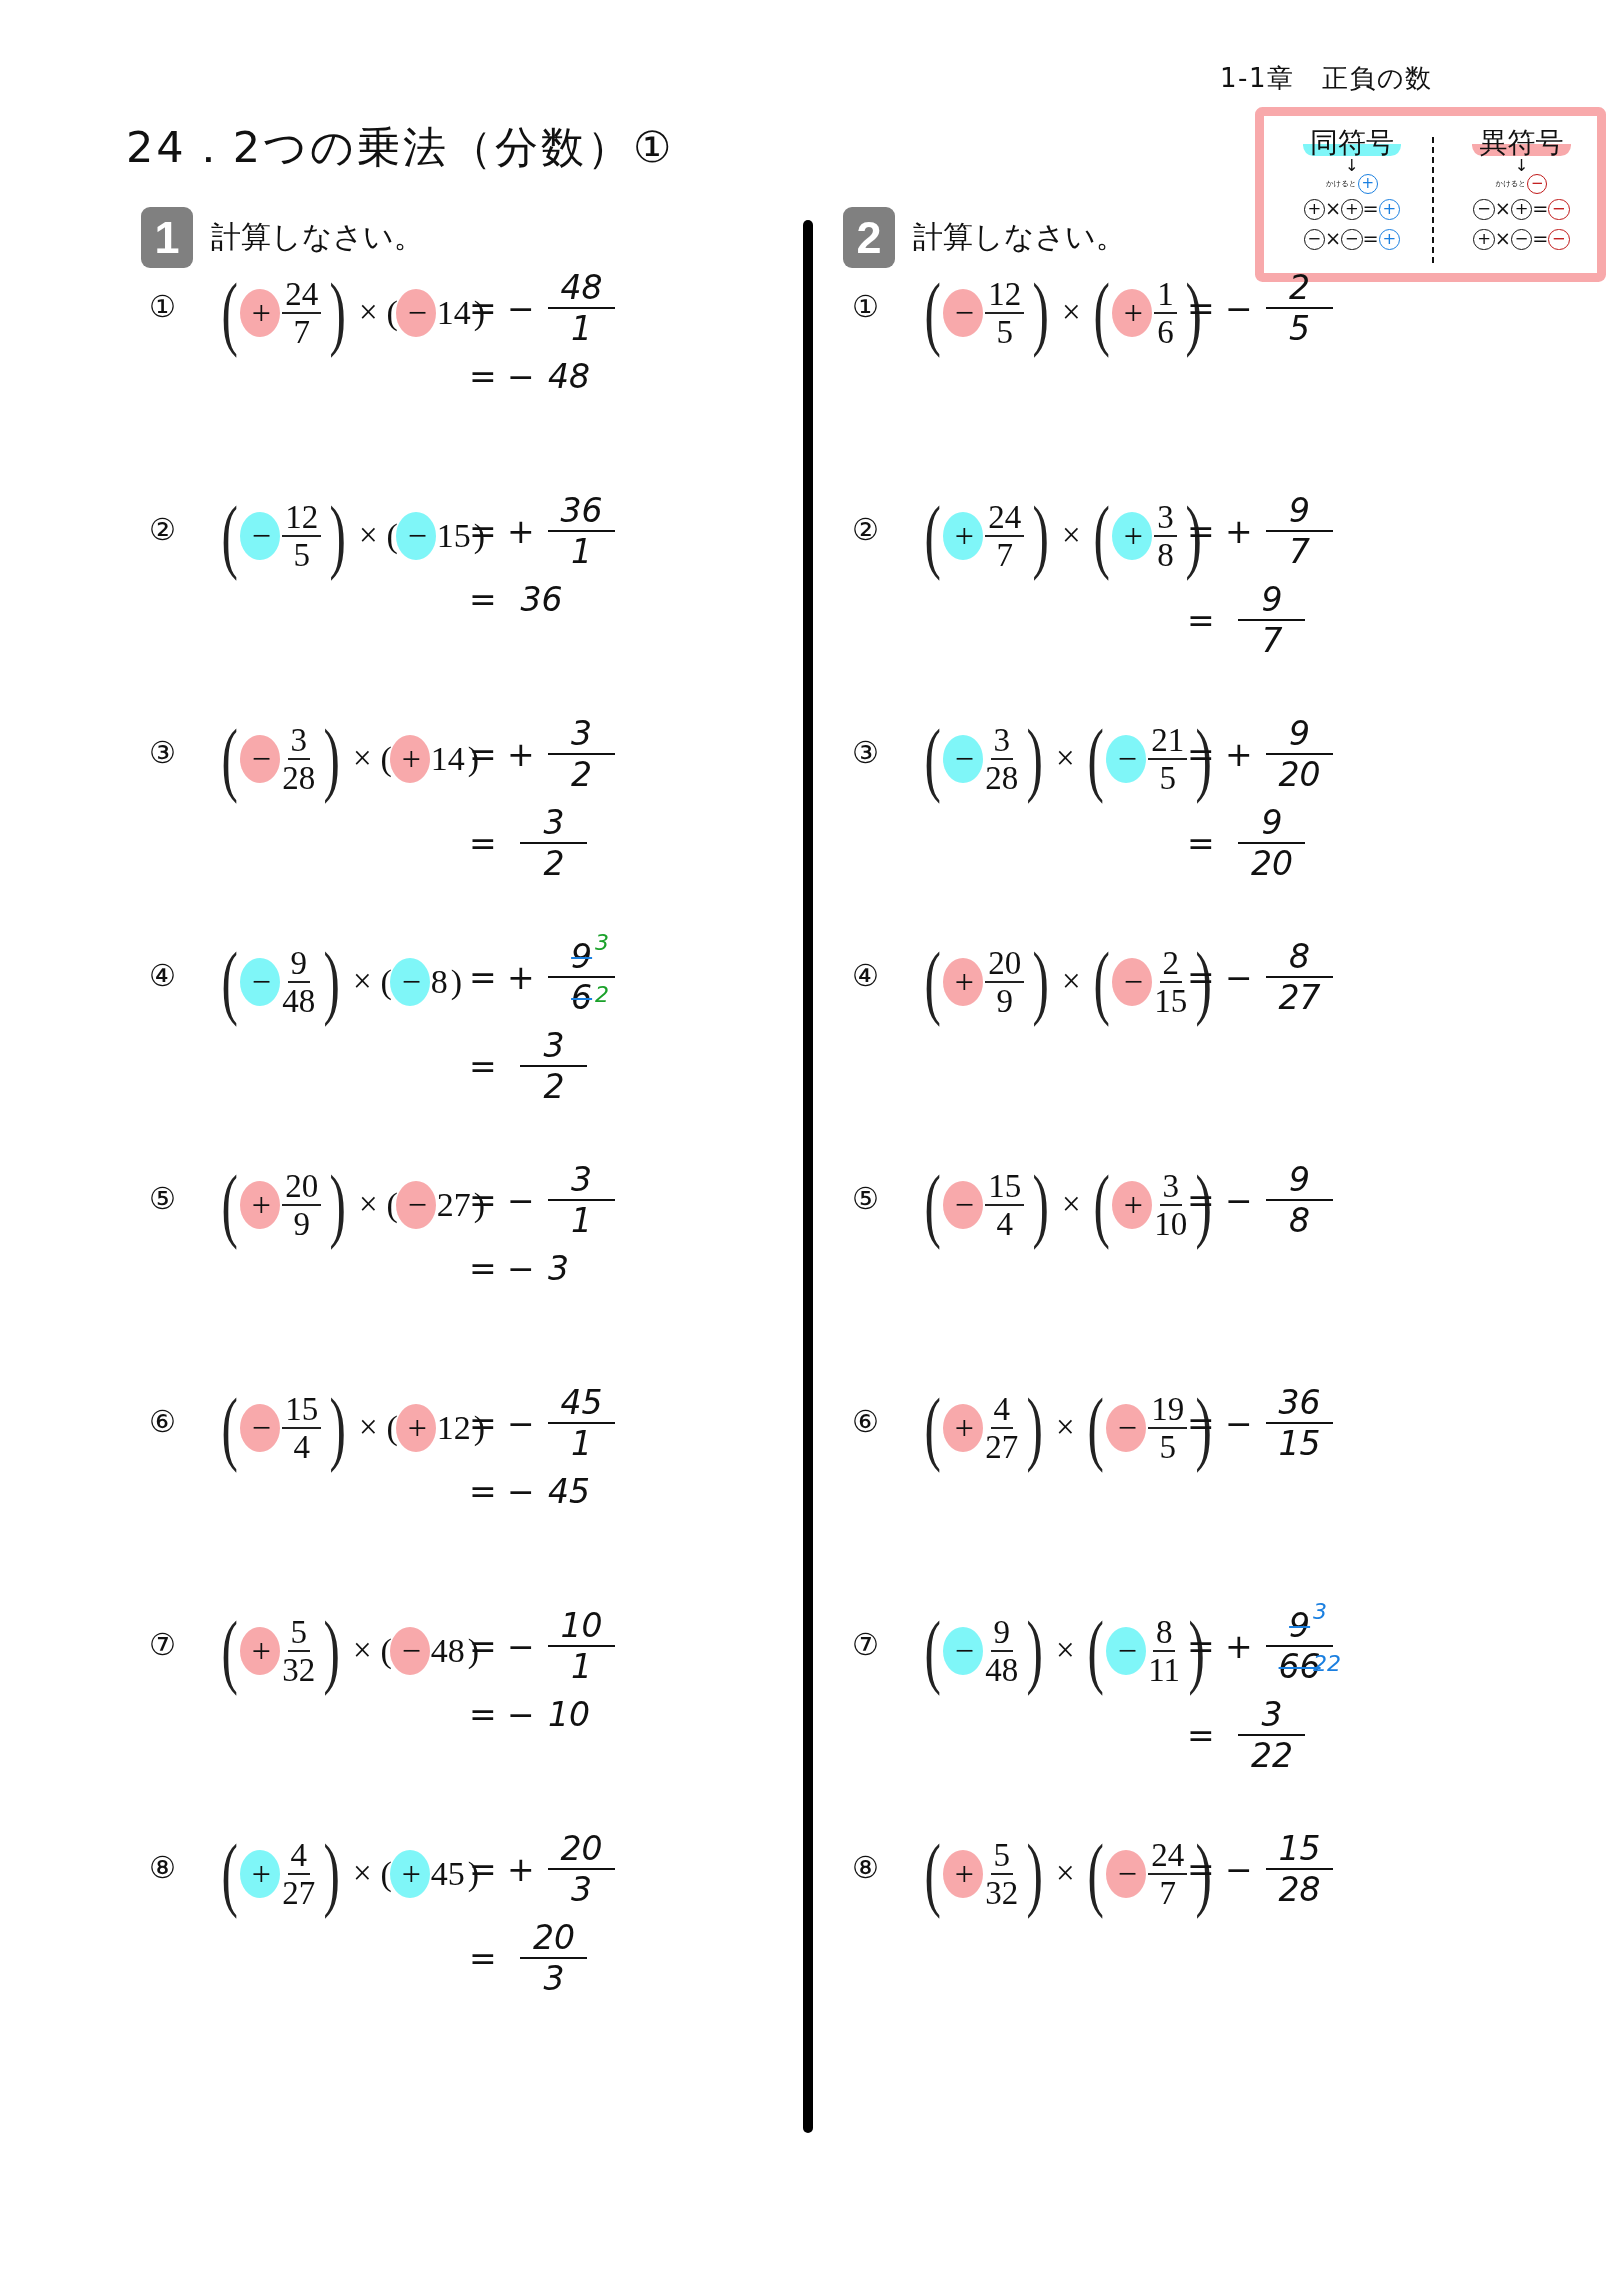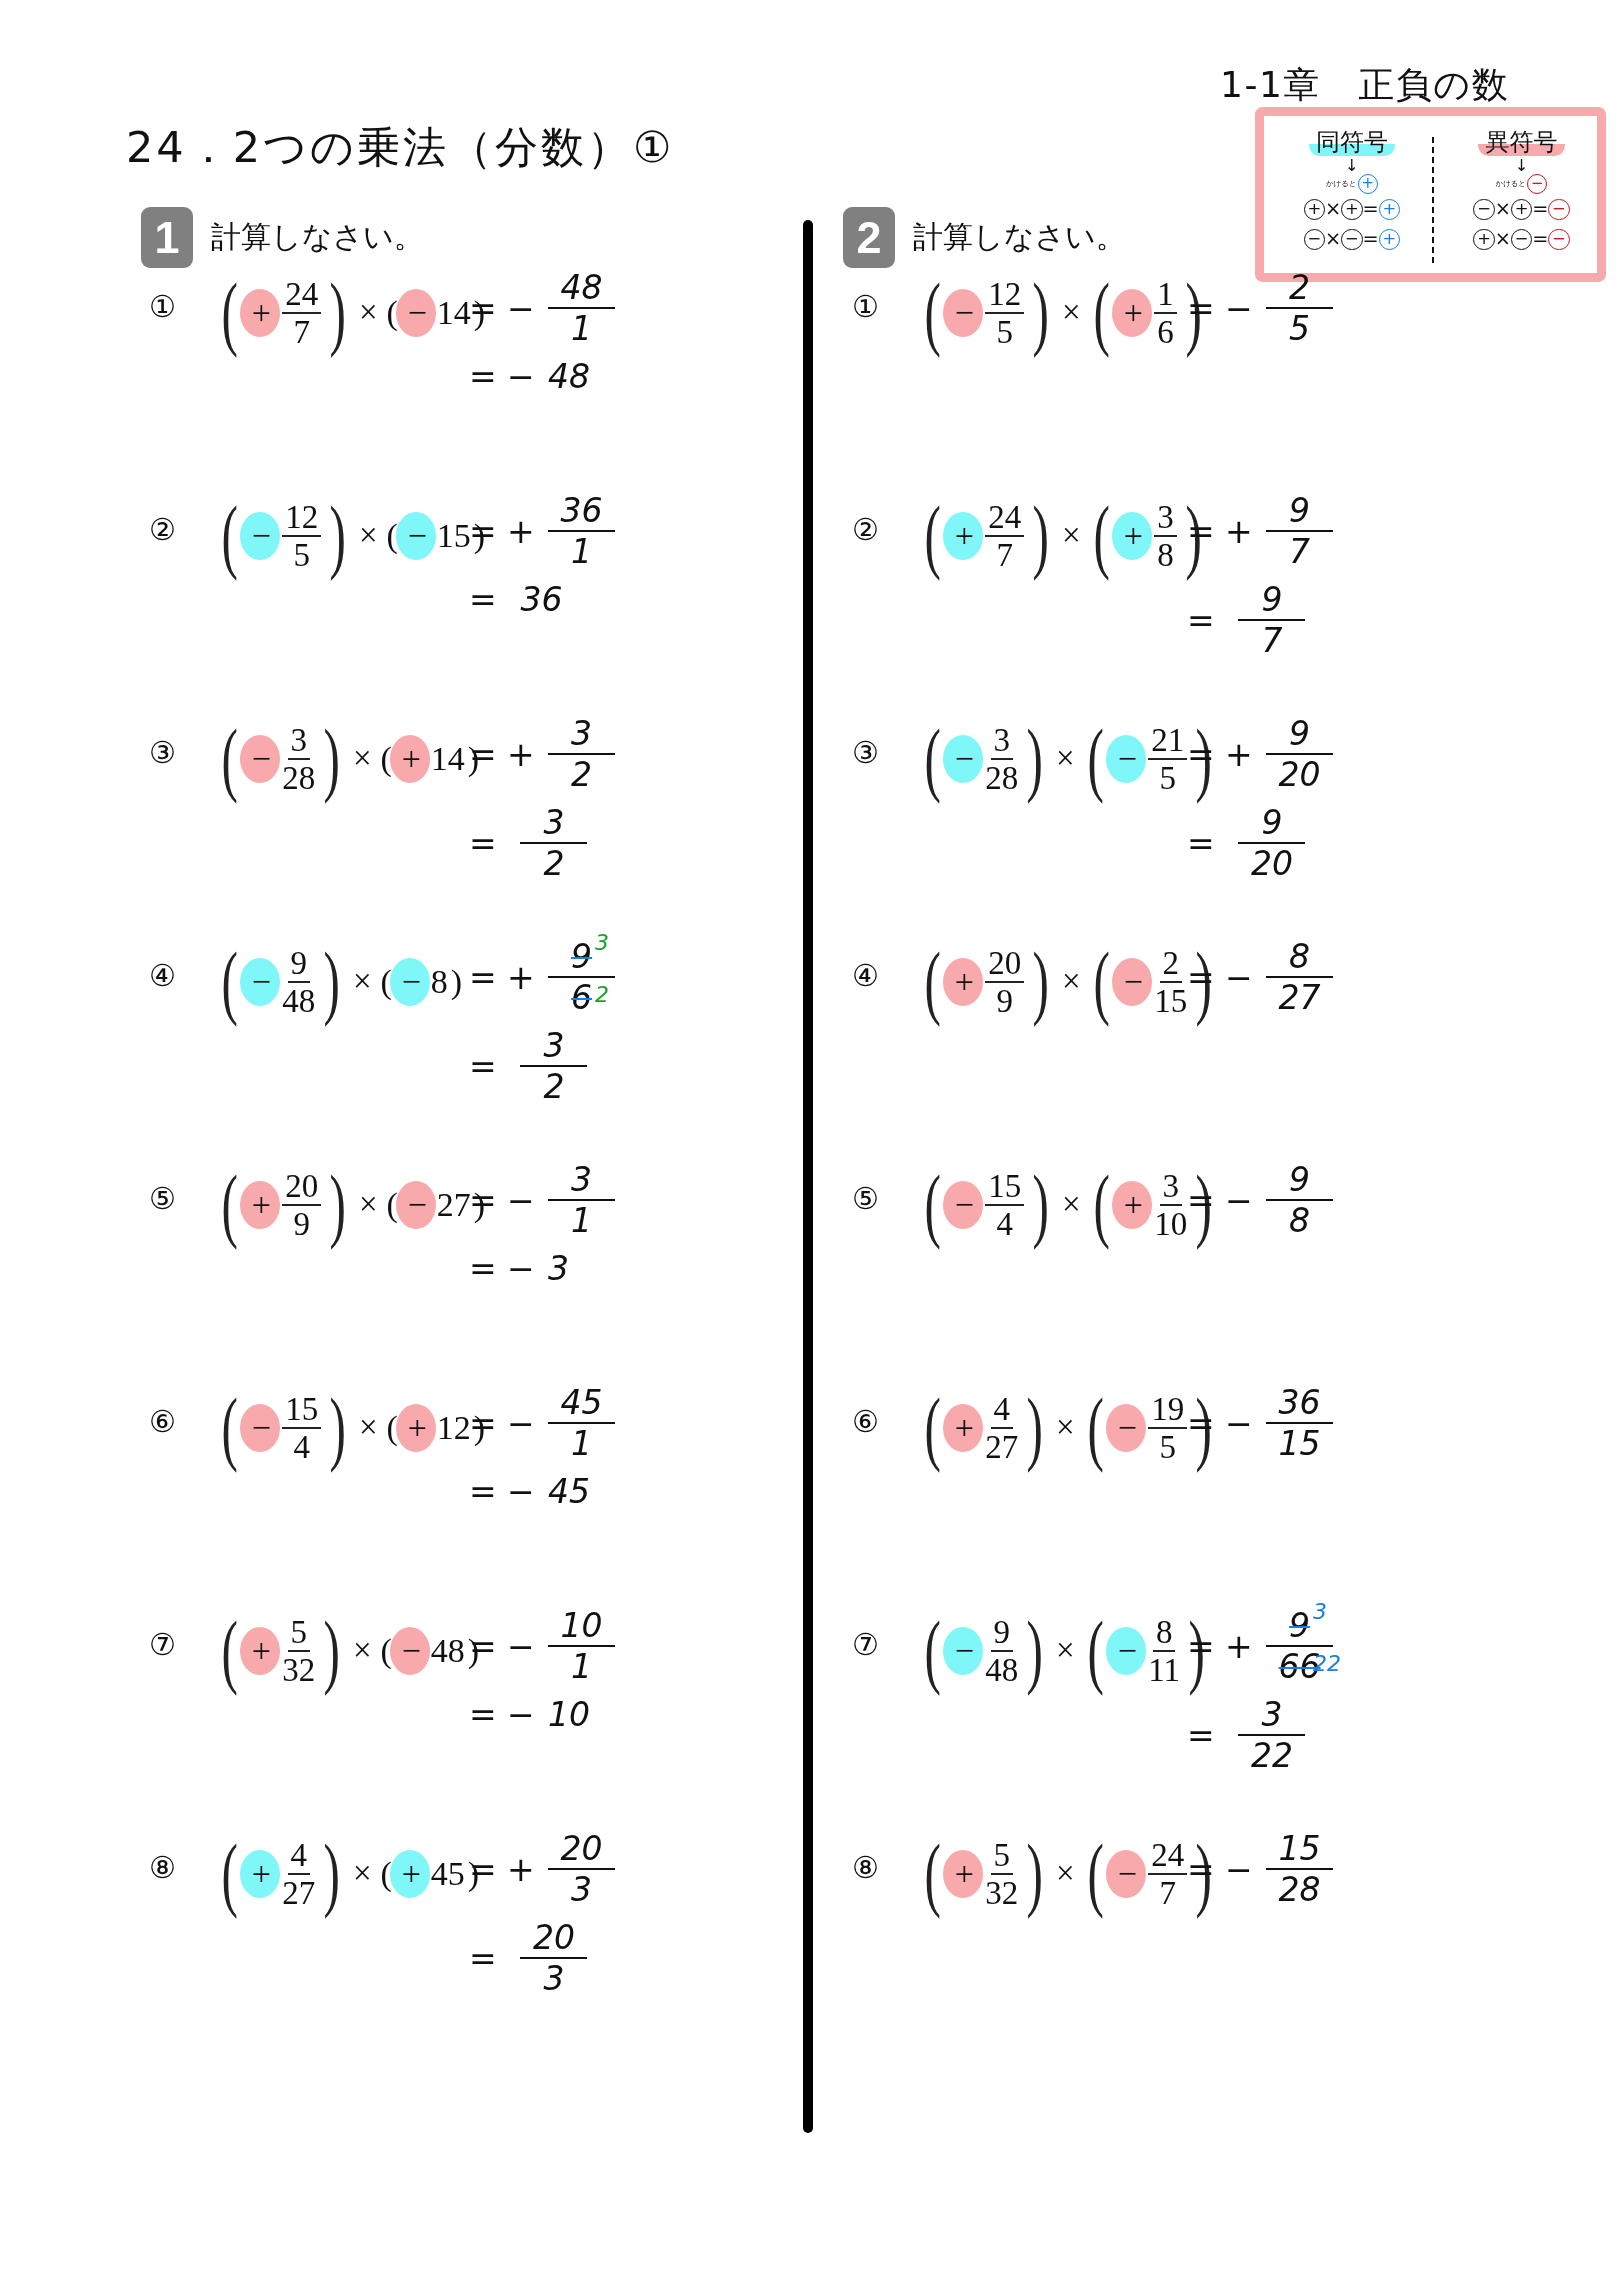--- a/index.html
+++ b/index.html
@@ -1,26 +1,26 @@
 <!DOCTYPE html>
 <html style="font-size:12px"><head>
 <meta charset="utf-8">
 <style>
   html, body { margin: 0; padding: 0; background: #ffffff; }
   body { width: 1623px; height: 2295px; position: relative; overflow: hidden;
          font-family: "DejaVu Sans", "Liberation Sans", sans-serif; color: #111; }
-  .chapter { position: absolute; left: 1220px; top: 61px; font-size: 36px; letter-spacing: 1.5px; }
+  .chapter { position: absolute; left: 1220px; top: 61px; font-size: 26px; letter-spacing: 1.5px; }
   .title { position: absolute; left: 126px; top: 119px; font-size: 43px; letter-spacing: 3px; }
 
   .rule-box { position: absolute; left: 1255px; top: 107px; width: 351px; height: 175px;
               border: 9.7px solid #f8a9ab; border-radius: 7.4px; box-sizing: border-box; background: #fff; }
   .rule-col { position: absolute; top: 13.4px; width: 149px; text-align: center; }
   .rule-col.same { left: 13.4px; }
   .rule-col.diff { left: 183px; }
-  .rule-head { display: inline-block; font-size: 24px; padding: 0 7.4px; border-radius: 10.4px; line-height: 27px; text-align: center; }
+  .rule-head { display: inline-block; font-size: 28px; padding: 0 7.4px; border-radius: 10.4px; line-height: 27px; text-align: center; }
   .rule-head.same { background: linear-gradient(transparent 55%, #7ff6f8 55%); }
   .rule-head.diff { background: linear-gradient(transparent 55%, #f8a9ab 55%); }
   .rule-arrow { font-size: 16.4px; line-height: 16.4px; margin-top: 1.5px; }
   .rule-kakeru { font-size: 7.4px; position: relative; }
   .rule-kakeru .res { display: inline-block; width: 18px; height: 18px; border-radius: 50%;
                       border: 1.5px solid; font-size: 15px; line-height: 16.4px; margin-left: 1.5px; vertical-align: middle; }
   .same .res { color: #1a7fe0; border-color: #1a7fe0; }
   .diff .res { color: #c01818; border-color: #c01818; }
   .rule-line { font-size: 19.3px; line-height: 30px; white-space: nowrap; }
   .cs { display: inline-block; width: 19.3px; height: 19.3px; border: 1.5px solid #111; border-radius: 50%;

